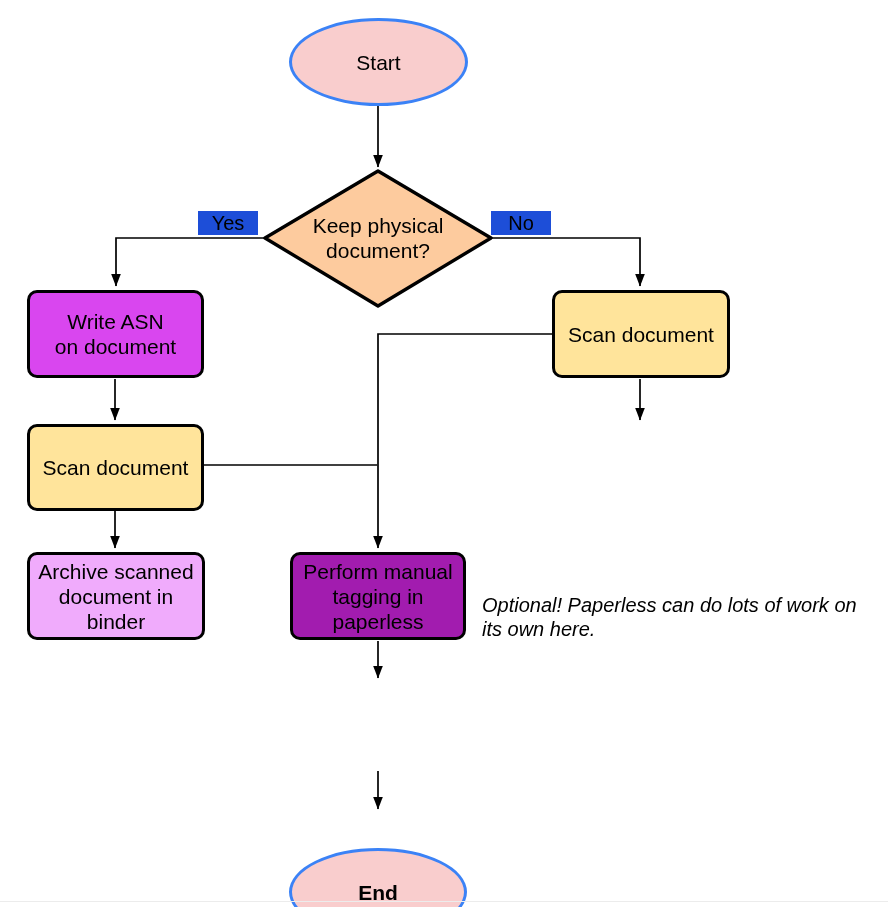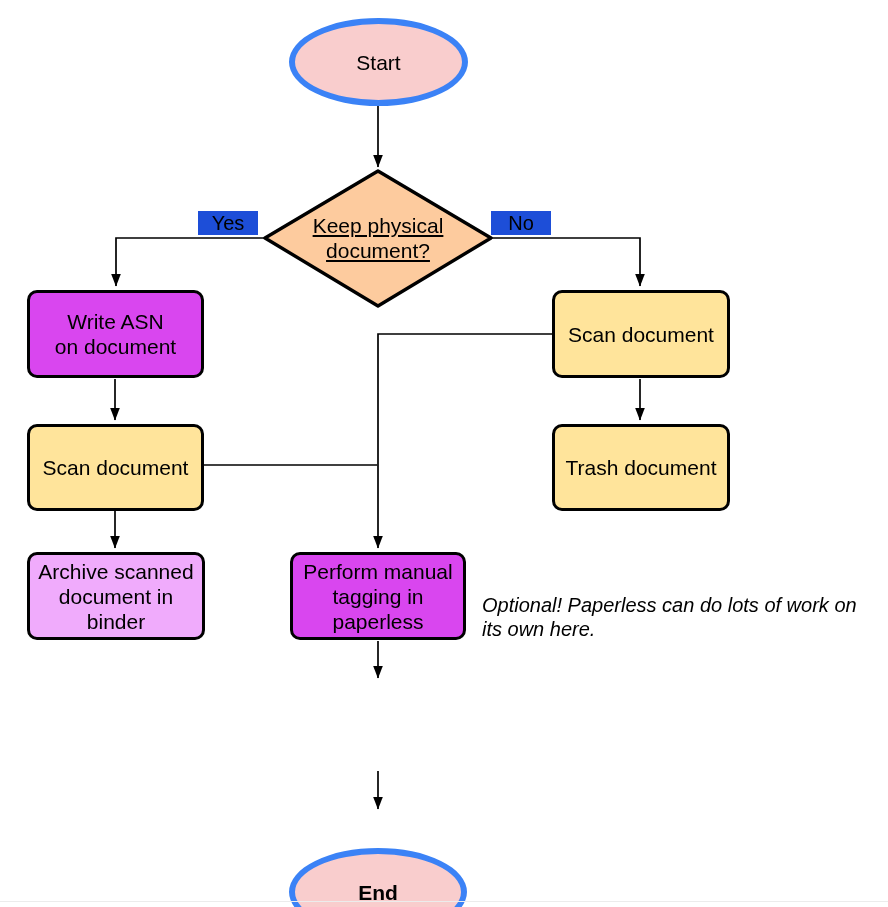--- a/index.html
+++ b/index.html
@@ -46,21 +46,21 @@
   }
   .node .label {
     white-space: pre-line;
   }
   .process {
     border: 3px solid #000000;
     border-radius: 10px;
     background: #FFE49B;
   }
   .terminator {
-    border: 6px solid #3b82f6;
+    border: 3px solid #3b82f6;
     border-radius: 50%;
     background: #F9CDCD;
   }
   .decision-label {
     position: absolute;
     display: flex;
     align-items: center;
     justify-content: center;
     text-align: center;
     font-size: 21px;
@@ -93,21 +93,21 @@
   
   #node-start        { left: 289px; top: 18px;  width: 179px; height: 88px; }
   #node-write-asn    { left: 27px;  top: 290px; width: 177px; height: 88px; }
   #node-scan-left    { left: 27px;  top: 424px; width: 177px; height: 87px; }
   #node-archive      { left: 27px;  top: 552px; width: 178px; height: 88px; }
   #node-scan-right   { left: 552px; top: 290px; width: 178px; height: 88px; }
   #node-trash        { left: 552px; top: 424px; width: 178px; height: 87px; }
   #node-tagging      { left: 290px; top: 552px; width: 176px; height: 88px; }
   #node-remove-inbox { left: 290px; top: 682px; width: 176px; height: 88px; }
   #node-end          { left: 289px; top: 848px; width: 178px; height: 88px; font-weight: bold; }
-  #decision-label    { left: 293px; top: 199px; width: 170px; height: 78px; text-decoration: underline; }
+  #decision-label    { left: 293px; top: 199px; width: 170px; height: 78px; }
   #edge-label-yes    { left: 198px; top: 211px; }
   #edge-label-no     { left: 491px; top: 211px; }
   #optional-note     { left: 482px; top: 593px; width: 402px; }
 </style>
 </head>
 <body>
 
 <div class="canvas">
 
   <svg class="edge-layer" width="888" height="907" viewBox="0 0 888 907" xmlns="http://www.w3.org/2000/svg">
@@ -155,25 +155,22 @@
   <div class="node process" id="node-archive" style="background: #f0abfc;">
     <span class="label">Archive scanned
 document in
 binder</span>
   </div>
 
   <div class="node process" id="node-scan-right" style="background: rgb(255, 228, 155);">
     <span class="label">Scan document</span>
   </div>
 
-  <div class="node process" id="node-trash" style="background: rgb(255, 228, 155);">
-    <span class="label">Trash document</span>
-  </div>
 
-  <div class="node process" id="node-tagging" style="background: #d946ef;">
+  <div class="node process" id="node-tagging" style="background: #a21caf;">
     <span class="label">Perform manual
 tagging in
 paperless</span>
   </div>
 
   <div class="note" id="optional-note">Optional! Paperless can do lots of work on
 its own here.</div>
 
 
   <div class="node terminator" id="node-end" style="background: rgb(249, 205, 205);">

